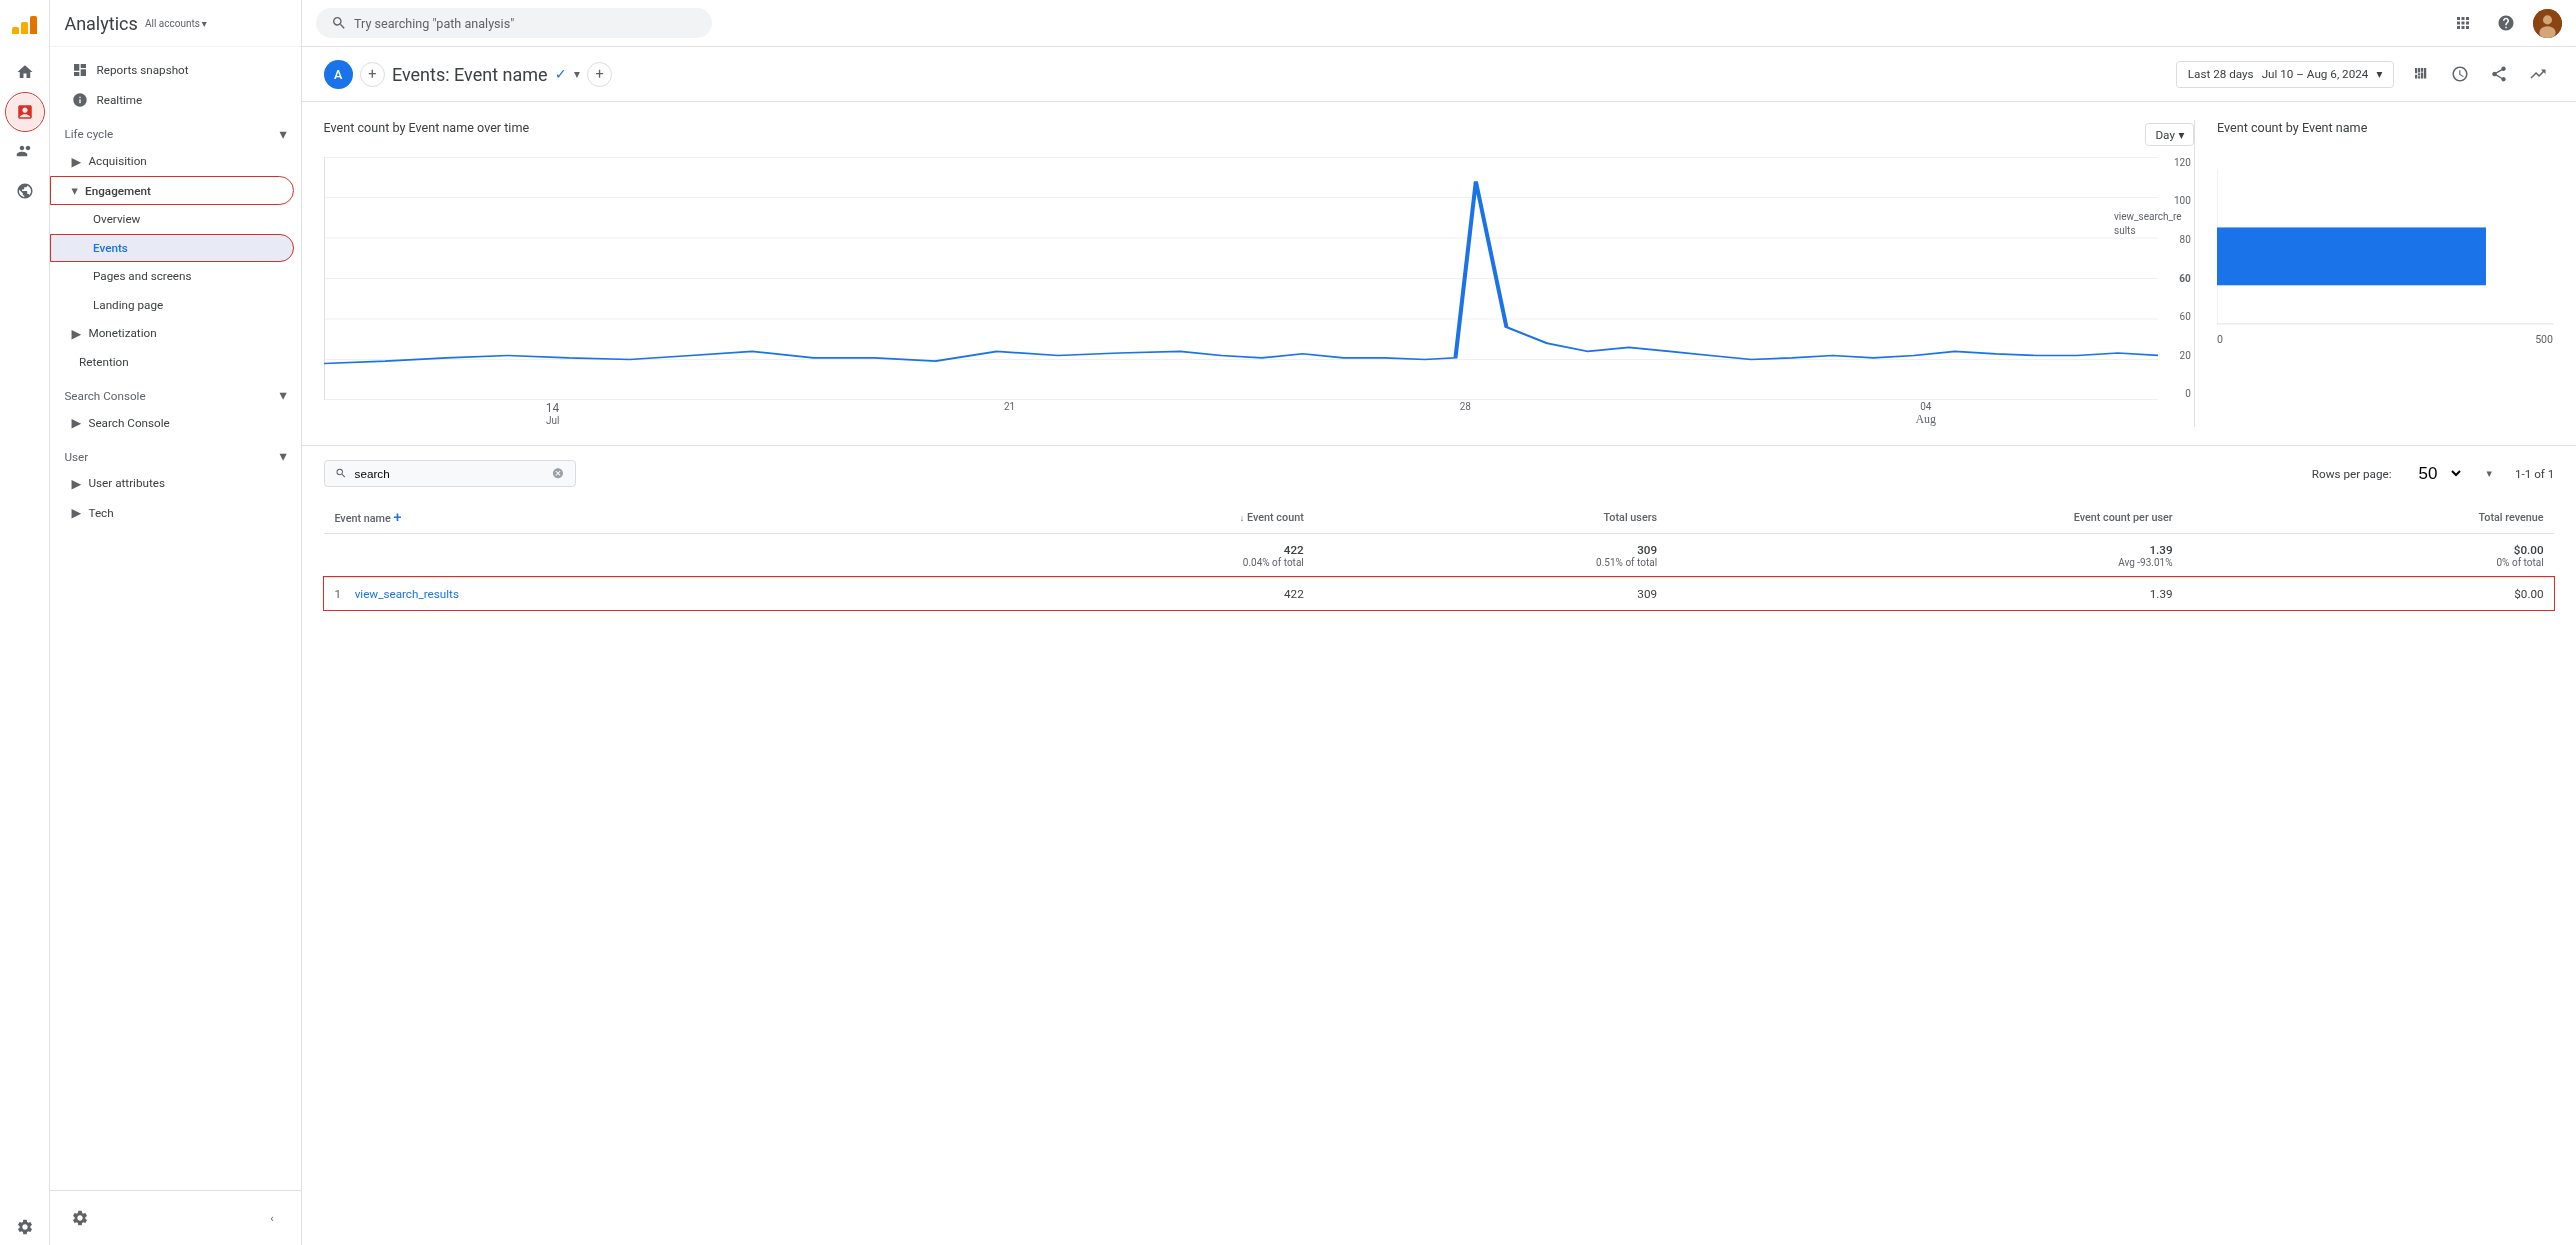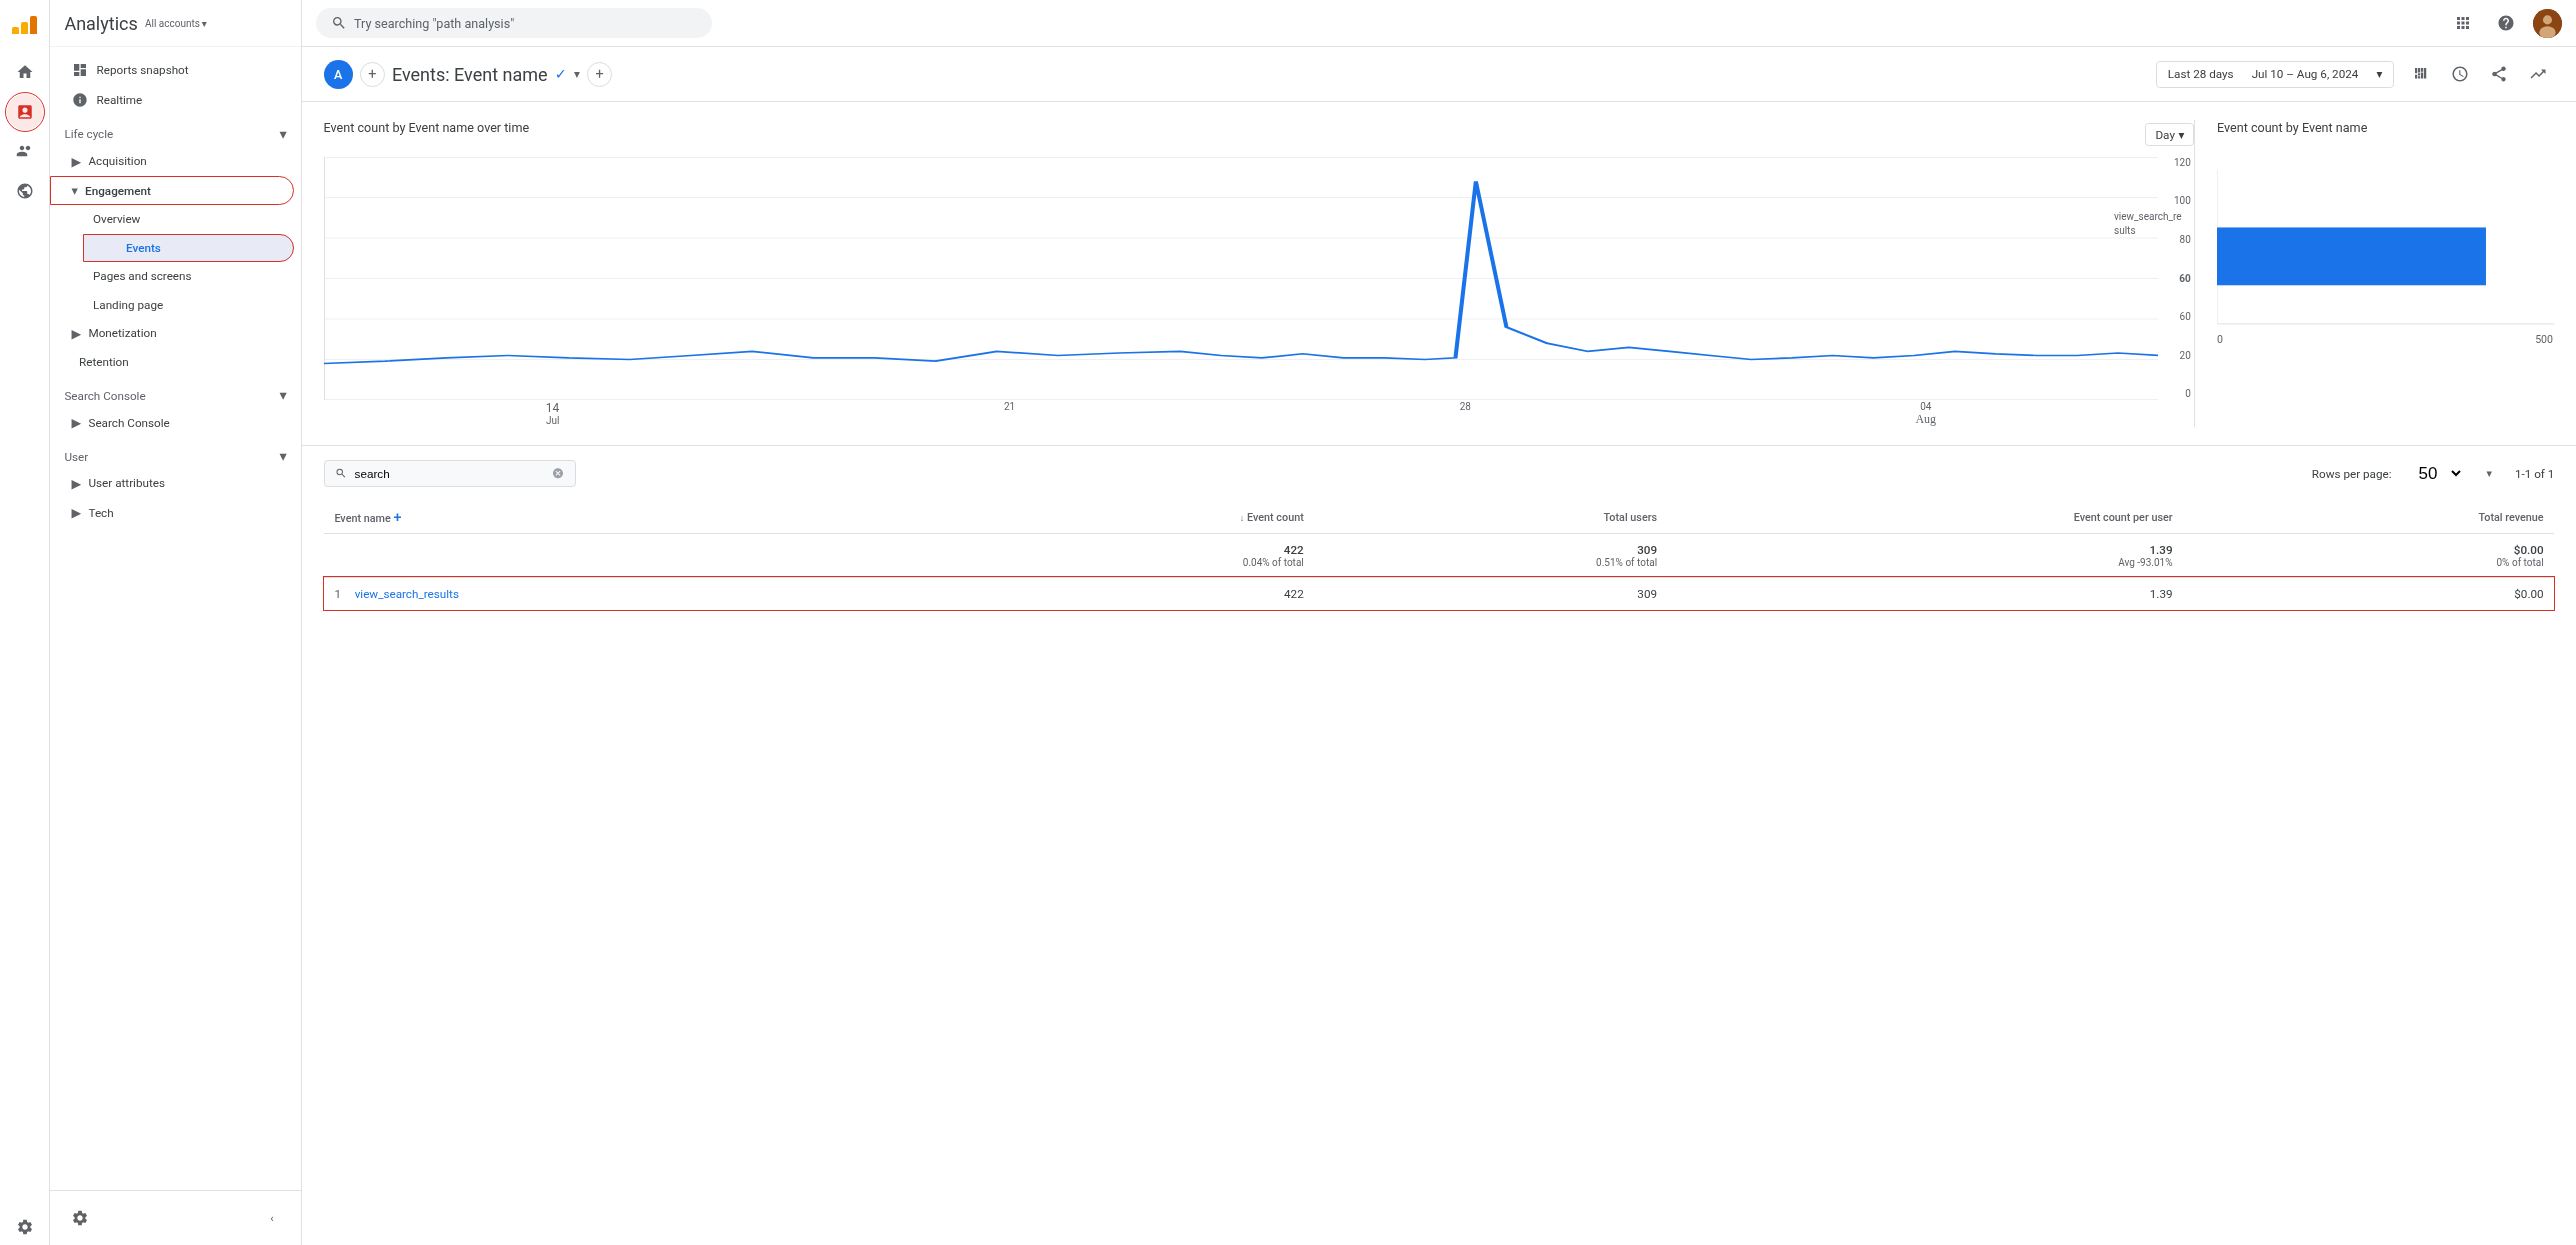--- a/index.html
+++ b/index.html
@@ -79,21 +79,21 @@
     }
     .nav-group-item.expanded { font-weight: 500; }
     .nav-sub-item {
       display: flex; align-items: center;
       padding: 7.2px 14.4px 7.2px 43px;
       cursor: pointer; font-size: 11.7px; color: #3c4043;
       border-radius: 0 21.6px 21.6px 0; margin-right: 7.2px;
     }
     .nav-sub-item.active-red {
       background: #e8eaf6; color: #1a73e8; font-weight: 500;
-      outline: 1.8px solid #d93025; outline-offset: -1.8px; margin-left: 33px;
+      outline: 1.8px solid #d93025; outline-offset: -1.8px;
     }
     .chevron { font-size: 14.4px; color: #5f6368; }
     .sidebar-footer {
       margin-top: auto; padding: 10.8px 14.4px;
       border-top: 0.9px solid #e0e0e0;
       display: flex; align-items: center; justify-content: space-between;
     }
     .collapse-btn {
       width: 29px; height: 29px; border-radius: 14.4px;
       display: flex; align-items: center; justify-content: center;
@@ -158,21 +158,21 @@
     .page-title {
       font-size: 18px; font-weight: 400; color: #3c4043;
     }
     .verified-badge { color: #1a73e8; font-size: 14.4px; }
     .dropdown-btn {
       display: flex; align-items: center; gap: 3.6px;
       cursor: pointer; color: #3c4043;
     }
     .header-right { display: flex; align-items: center; gap: 10.8px; font-size: 11.7px; color: #3c4043; }
     .date-selector {
-      display: flex; align-items: center; gap: 18px;
+      display: flex; align-items: center; gap: 8px;
       border: 0.9px solid #dadce0; border-radius: 3.6px;
       padding: 5.4px 10.8px; cursor: pointer;
     }
     .header-icons { display: flex; gap: 7.2px; }
 
     
     .charts-section {
       display: flex; gap: 0;
       padding: 18px 21.6px;
       border-bottom: 0.9px solid #e0e0e0;

